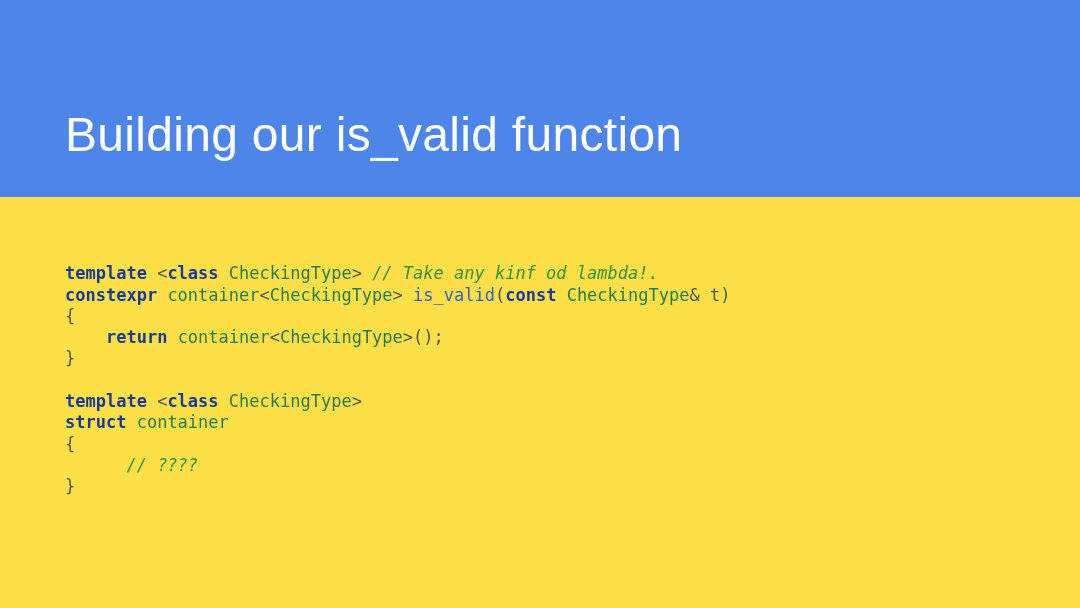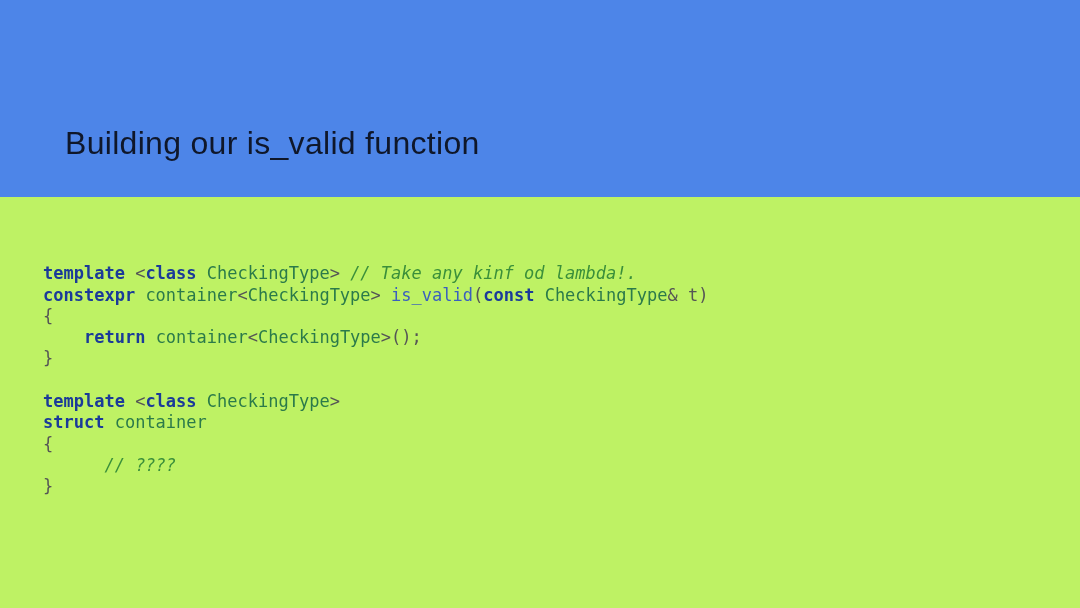--- a/index.html
+++ b/index.html
@@ -23,29 +23,29 @@
     .header {
       background: #4d85e8;
       padding: 0 65px;
       height: 197px;
       display: flex;
       align-items: flex-end;
       padding-bottom: 35px;
       box-shadow: 0 2px 4px rgba(0,0,0,0.08);
     }
     .title {
-      color: #0f172a;
-      font-size: 32px;
+      color: #ffffff;
+      font-size: 48px;
       font-weight: 400;
       letter-spacing: 0.3px;
     }
     .body {
       flex: 1;
-      background: #bef264;
-      padding: 45px 43px;
+      background: #fde047;
+      padding: 45px 65px;
     }
     .code-block {
       font-family: "Consolas", "Menlo", "DejaVu Sans Mono", monospace;
       font-size: 17px;
       line-height: 21.3px;
       white-space: pre;
       color: #222;
     }
     .kw  { color: #1a3a99; font-weight: bold; }
     .cls { color: #2b7a4a; }

